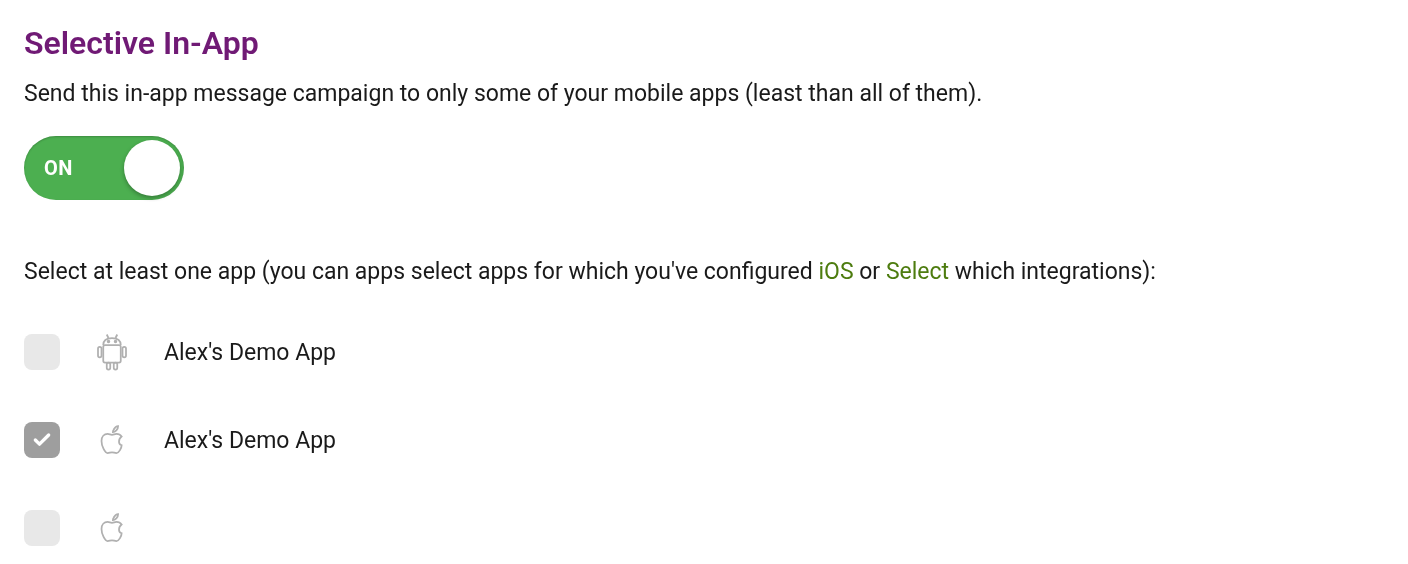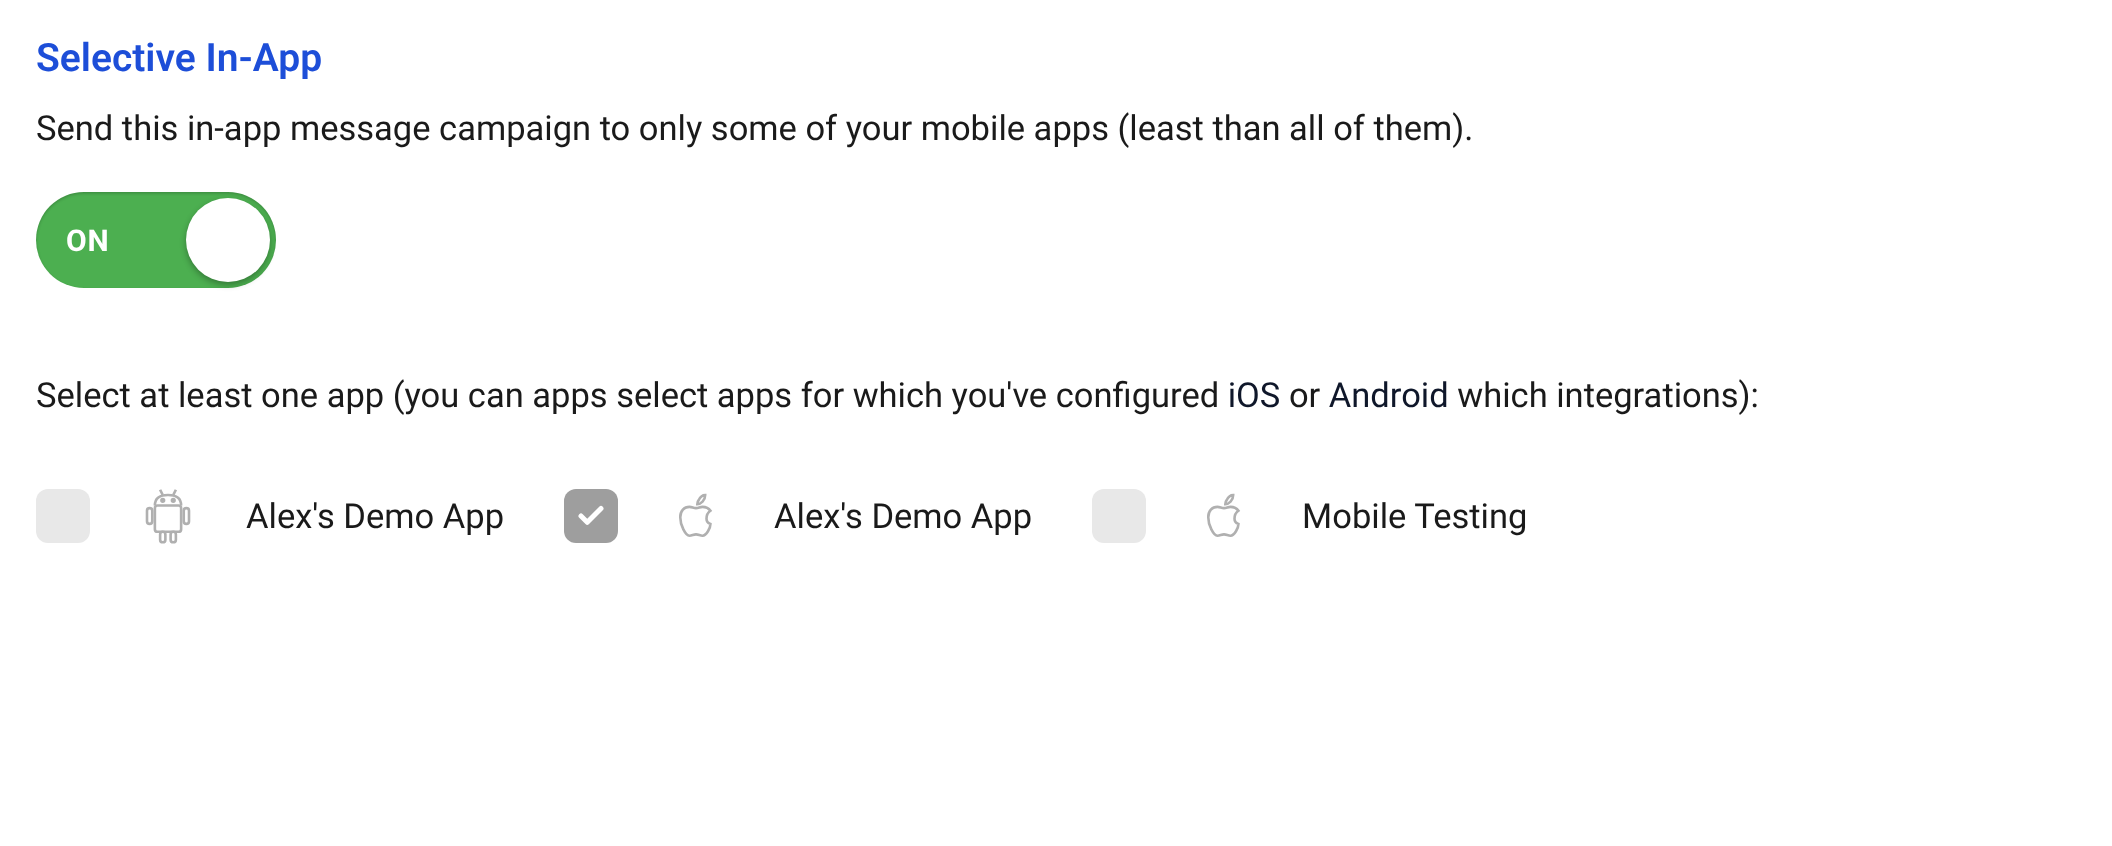--- a/index.html
+++ b/index.html
@@ -7,24 +7,24 @@
       margin: 0;
       padding: 0;
     }
     body {
       font-family: -apple-system, BlinkMacSystemFont, "Segoe UI", Roboto, Helvetica, Arial, sans-serif;
       padding: 24px;
       color: #1a1a1a;
       background: #fff;
     }
     .section-title {
-      font-size: 26px;
+      font-size: 32px;
       font-weight: 600;
       margin-bottom: 16px;
-      color: #1d4ed8;
+      color: #701a75;
     }
     .section-description {
       font-size: 23px;
       font-weight: 400;
       color: #1a1a1a;
       margin-bottom: 24px;
       line-height: 1.4;
     }
     .toggle-switch {
       position: relative;
@@ -57,27 +57,27 @@
       box-shadow: 0 2px 4px rgba(0,0,0,0.3);
     }
     .select-instruction {
       font-size: 23px;
       font-weight: 400;
       color: #1a1a1a;
       margin-bottom: 40px;
       line-height: 1.4;
     }
     .select-instruction .link {
-      color: #0f172a;
+      color: #4d7c0f;
       cursor: pointer;
       margin-top: 24px;
     }
     .app-list {
       display: flex;
-      flex-direction: row;
+      flex-direction: column;
       gap: 40px;
     }
     .app-row {
       display: flex;
       align-items: center;
       gap: 28px;
     }
     .checkbox {
       width: 36px;
       height: 36px;
@@ -124,21 +124,21 @@
 <h2 class="section-title">Selective In-App</h2>
 
 <p class="section-description">Send this in-app message campaign to only some of your mobile apps (least than all of them).</p>
 
 <div class="toggle-switch">
   <span class="toggle-label">ON</span>
   <div class="toggle-knob"></div>
 </div>
 
 <p class="select-instruction">
-  <span>Select at least one app (you can apps select apps for which you've configured </span><span class="link">iOS</span><span> or </span><span class="link">Android</span><span> which integrations):</span>
+  <span>Select at least one app (you can apps select apps for which you've configured </span><span class="link">iOS</span><span> or </span><span class="link">Select</span><span> which integrations):</span>
 </p>
 
 <div class="app-list">
 
   <div class="app-row">
     <div class="checkbox">
       
     </div>
     <div class="platform-icon">
       <svg viewBox="0 0 24 24" fill="none" stroke="#b0b0b0" stroke-width="1">
@@ -175,16 +175,15 @@
   <div class="app-row">
     <div class="checkbox">
       
     </div>
     <div class="platform-icon">
       <svg viewBox="0 0 24 24" fill="none" stroke="#b0b0b0" stroke-width="1">
         <path d="M16 13c0-2 1.5-3 1.5-3s-1-1.5-3-1.5c-1 0-1.5.5-2.5.5s-1.5-.5-2.5-.5c-2 0-3.5 1.5-3.5 4 0 3 2 7 3.5 7 1 0 1.5-.5 2.5-.5s1.5.5 2.5.5c1.5 0 3-3 3-4.5 0 0-1.5-.5-1.5-2z" fill="none"></path>
         <path d="M13 6c.5-1 1.5-2 2.5-2 0 1-.5 2-1 2.5-.5.5-1.5 1-2 1 0-.5 0-1 .5-1.5z" fill="none"></path>
       </svg>
     </div>
-    <span class="app-name">Mobile Testing</span>
   </div>
 
 </div>
 
 </body></html>

